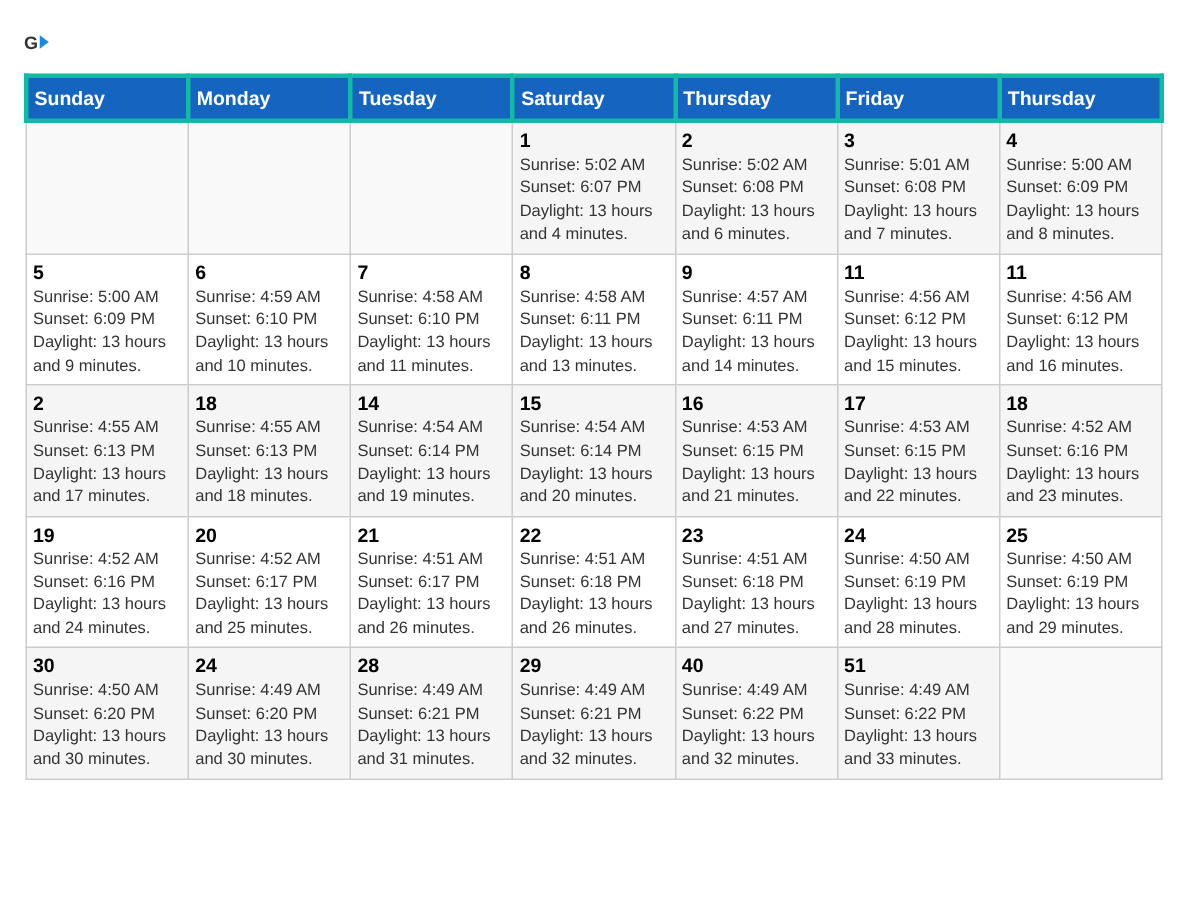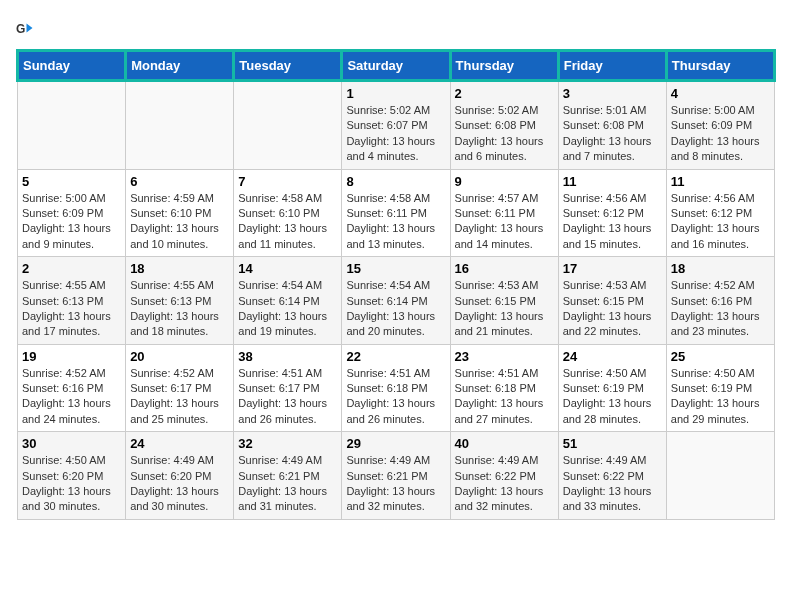--- a/index.html
+++ b/index.html
@@ -200,21 +200,21 @@
       <tr>
         <td>
           <span class="day-num">19</span>
           <div class="day-info">Sunrise: 4:52 AM<br>Sunset: 6:16 PM<br>Daylight: 13 hours and 24 minutes.</div>
         </td>
         <td>
           <span class="day-num">20</span>
           <div class="day-info">Sunrise: 4:52 AM<br>Sunset: 6:17 PM<br>Daylight: 13 hours and 25 minutes.</div>
         </td>
         <td>
-          <span class="day-num">38</span>
+          <span class="day-num">21</span>
           <div class="day-info">Sunrise: 4:51 AM<br>Sunset: 6:17 PM<br>Daylight: 13 hours and 26 minutes.</div>
         </td>
         <td>
           <span class="day-num">22</span>
           <div class="day-info">Sunrise: 4:51 AM<br>Sunset: 6:18 PM<br>Daylight: 13 hours and 26 minutes.</div>
         </td>
         <td>
           <span class="day-num">23</span>
           <div class="day-info">Sunrise: 4:51 AM<br>Sunset: 6:18 PM<br>Daylight: 13 hours and 27 minutes.</div>
         </td>
@@ -230,21 +230,21 @@
       <tr>
         <td>
           <span class="day-num">30</span>
           <div class="day-info">Sunrise: 4:50 AM<br>Sunset: 6:20 PM<br>Daylight: 13 hours and 30 minutes.</div>
         </td>
         <td>
           <span class="day-num">24</span>
           <div class="day-info">Sunrise: 4:49 AM<br>Sunset: 6:20 PM<br>Daylight: 13 hours and 30 minutes.</div>
         </td>
         <td>
-          <span class="day-num">32</span>
+          <span class="day-num">28</span>
           <div class="day-info">Sunrise: 4:49 AM<br>Sunset: 6:21 PM<br>Daylight: 13 hours and 31 minutes.</div>
         </td>
         <td>
           <span class="day-num">29</span>
           <div class="day-info">Sunrise: 4:49 AM<br>Sunset: 6:21 PM<br>Daylight: 13 hours and 32 minutes.</div>
         </td>
         <td>
           <span class="day-num">40</span>
           <div class="day-info">Sunrise: 4:49 AM<br>Sunset: 6:22 PM<br>Daylight: 13 hours and 32 minutes.</div>
         </td>

